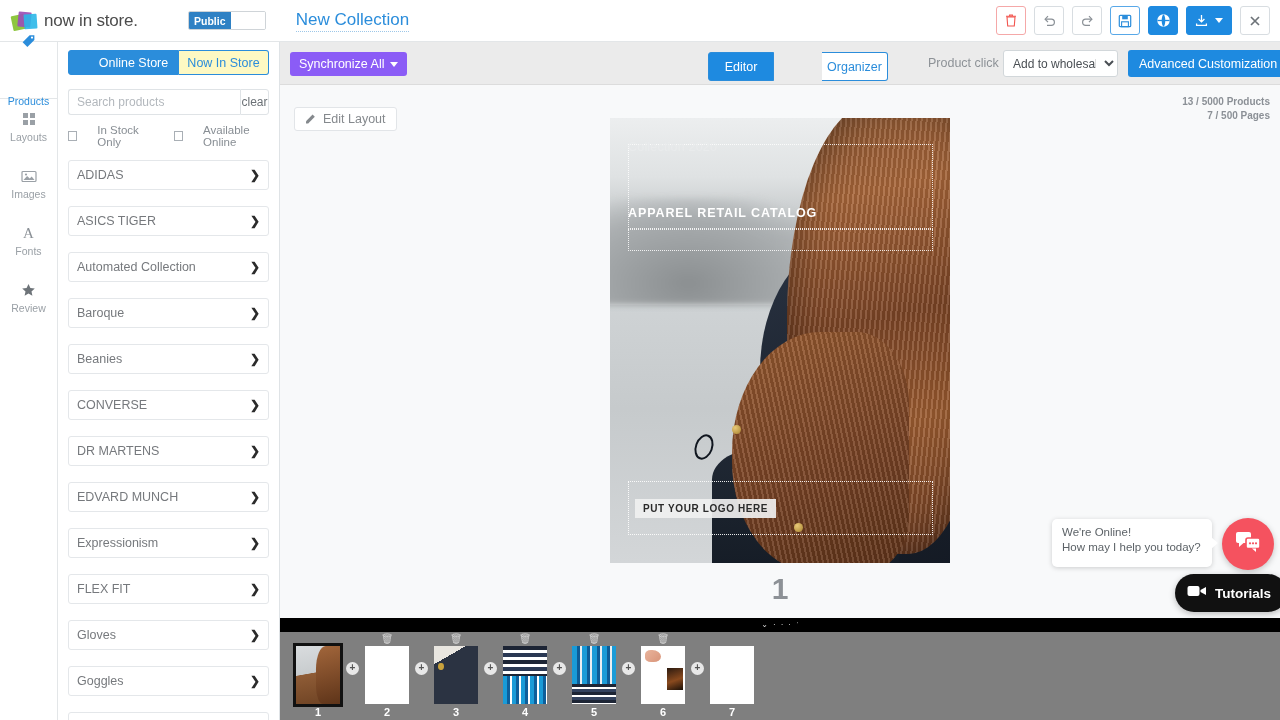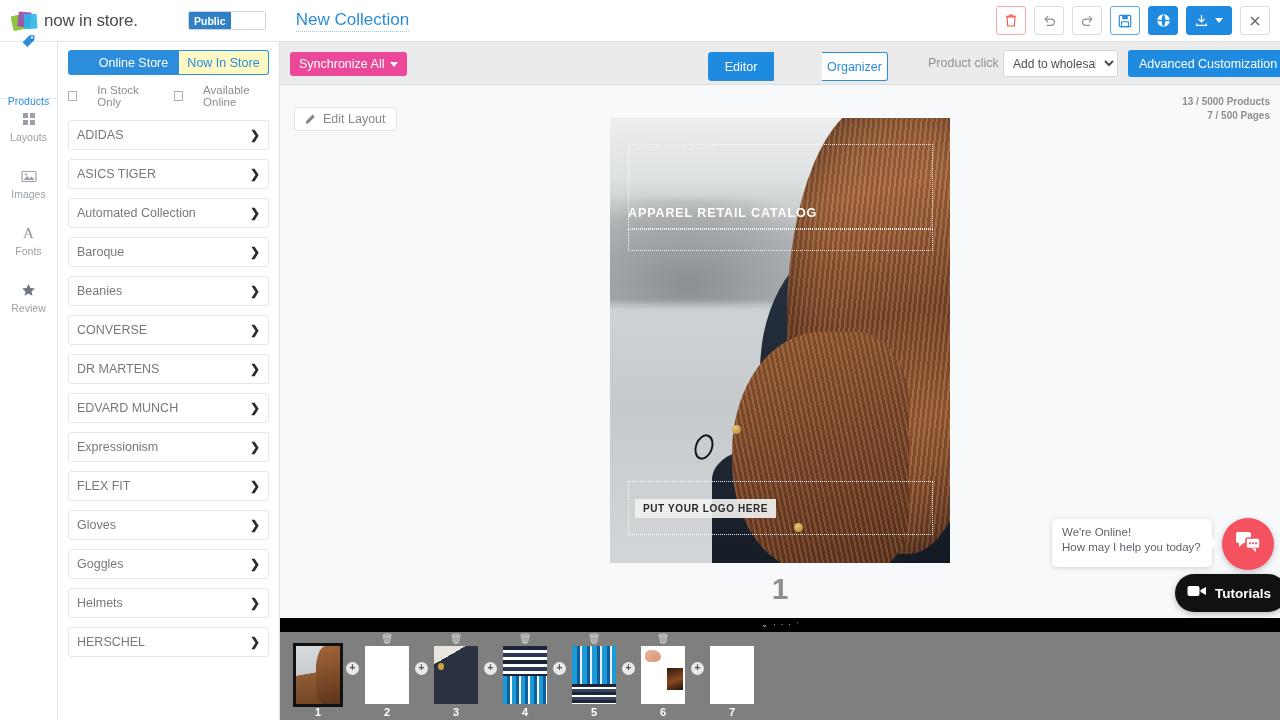--- a/index.html
+++ b/index.html
@@ -101,33 +101,33 @@
     font-family: "Liberation Sans", sans-serif;
   }
 
   #filters { display: flex; gap: 14px; margin: 9px 0 0 10px; align-items: center; }
   .cbx { display: flex; align-items: center; gap: 20px; font-size: 11.5px; color: #888e94; cursor: pointer; }
   .cbx .box { width: 10px; height: 10px; border: 1px solid #a9afb5; background: #fff; }
 
   #cat-list { margin: 12px 10px 0 10px; }
   .cat {
     height: 30px; border: 1px solid #e4e7ea; border-radius: 3px; background: #fff;
-    display: flex; align-items: center; padding: 0 8px; margin-bottom: 9px;
+    display: flex; align-items: center; padding: 0 8px; margin-bottom: 16px;
     font-size: 12.5px; color: #76797d; cursor: pointer; position: relative;
   }
   .cat .chev { position: absolute; right: 8px; color: #2b2b2b; font-size: 12px; font-weight: bold; }
 
   
   #maintool {
     position: absolute; left: 280px; top: 42px; width: 1000px; height: 43px;
     background: #ebebeb; border-bottom: 1px solid #dcdcdc;
   }
   #sync-btn {
     position: absolute; left: 10px; top: 10px; height: 24px;
-    background: #ec4899; color: #fff; border-radius: 3px;
+    background: #8b5cf6; color: #fff; border-radius: 3px;
     font-size: 12.5px; display: flex; align-items: center; gap: 6px;
     padding: 0 9px; cursor: pointer;
   }
   #sync-btn .caret { border-left: 4px solid transparent; border-right: 4px solid transparent; border-top: 5px solid #fff; }
 
   #view-tabs { position: absolute; left: 428px; top: 10px; display: flex; height: 29px; gap: 48px; }
   #view-tabs div {
     width: 66px; display: flex; align-items: center; justify-content: center;
     font-size: 12.5px; cursor: pointer; border: 1px solid #2b8ddb;
   }
@@ -444,20 +444,24 @@
     <span>Review</span>
   </div>
 </div>
 
 <div id="panel">
   <div id="store-tabs">
     <div class="sel">Online Store</div>
     <div class="unsel">Now In Store</div>
   </div>
 
+  <div id="search-row">
+    <input id="search-input" type="text" placeholder="Search products" style="">
+    <button id="clear-btn">clear</button>
+  </div>
 
   <div id="filters">
     <label class="cbx">
       <span class="box"></span>
       <span>In Stock Only</span>
     </label>
     <label class="cbx">
       <span class="box"></span>
       <span>Available Online</span>
     </label>

